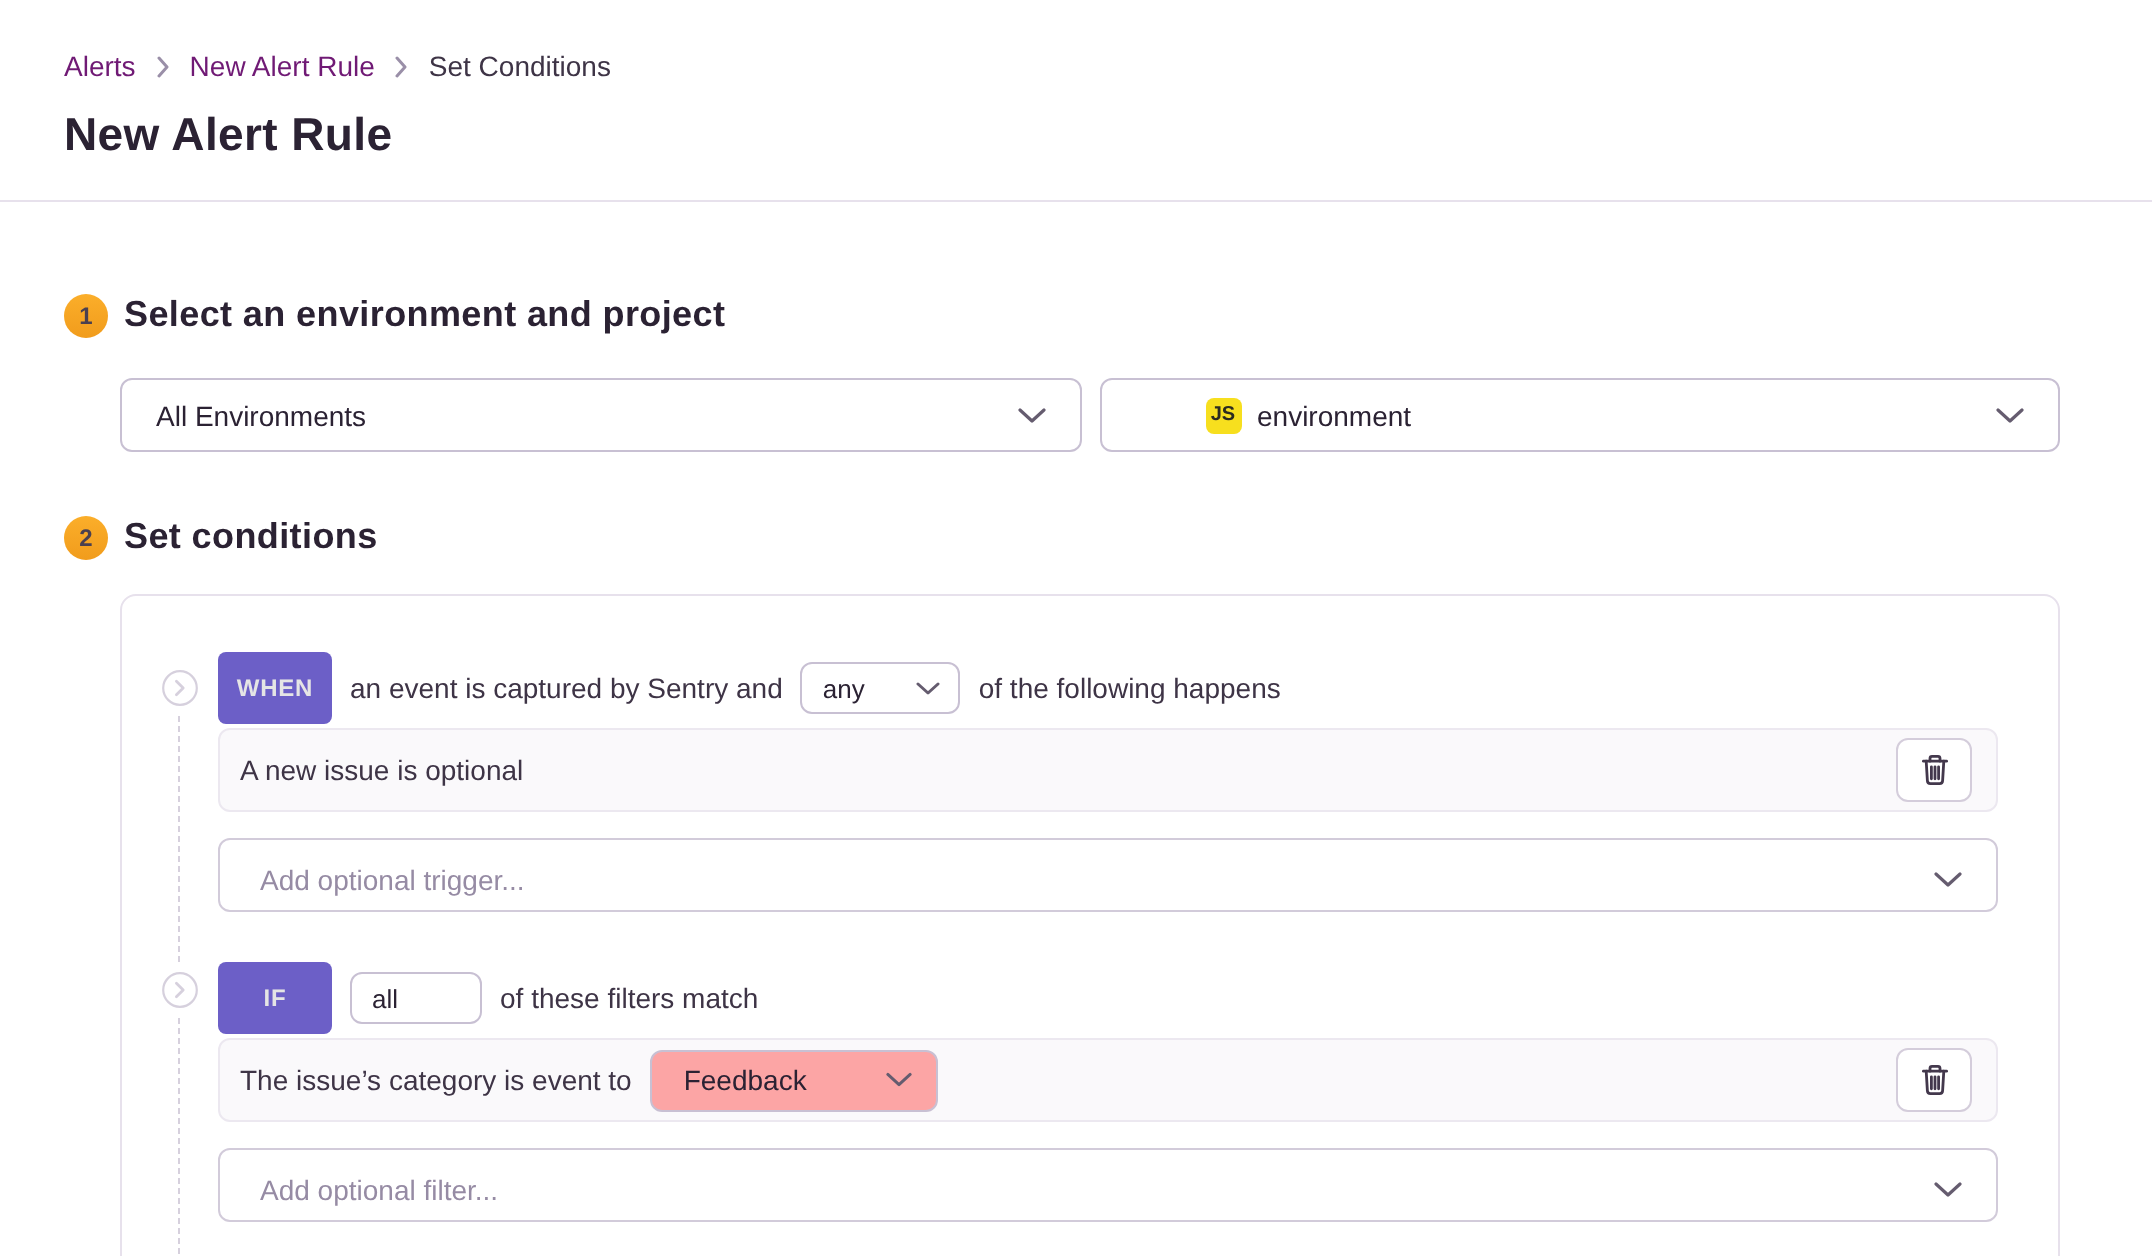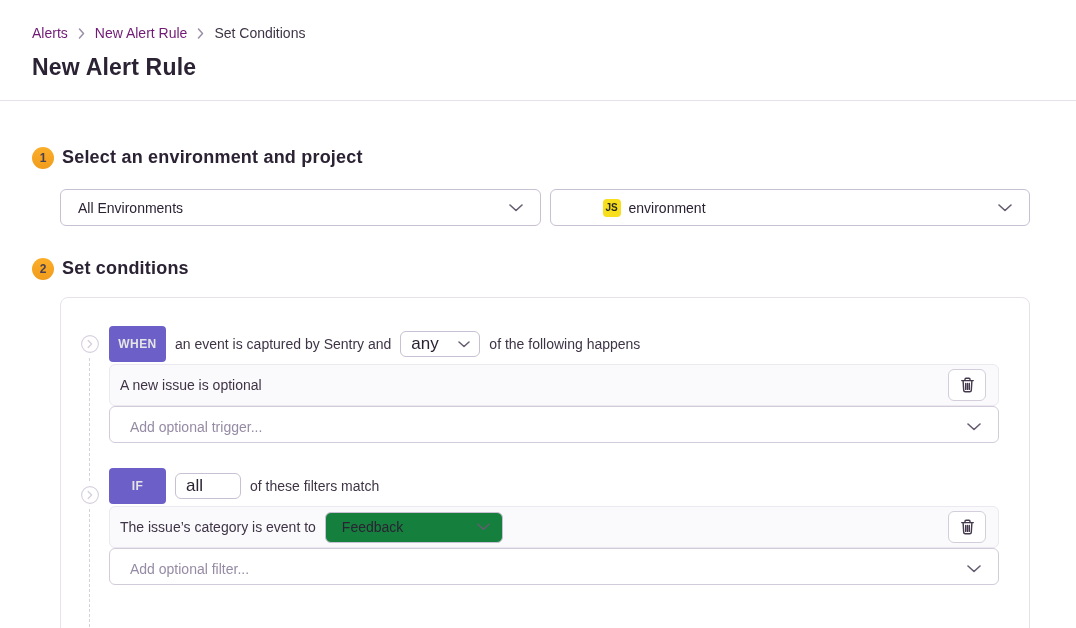--- a/index.html
+++ b/index.html
@@ -61,45 +61,45 @@
   .cond-header { display: flex; align-items: center; gap: 9px; height: 26px; }
   .cond-badge {
     min-width: 57px; height: 36px; border-radius: 4px; background: #6C5FC7;
     color: #e5e5e5; font-size: 12px; font-weight: 700; letter-spacing: .4px;
     display: flex; align-items: center; justify-content: center; padding: 0 8px;
   }
   .cond-text { font-size: 14px; color: #3E3446; }
   .mini-select {
     height: 26px; border: 1px solid #C8C0D3; border-radius: 6px; background: #fff;
     display: flex; align-items: center; justify-content: space-between;
-    padding: 0 9px 0 10px; font-size: 17px; color: #2B2233; cursor: pointer;
+    padding: 0 9px 0 10px; font-size: 13px; color: #2B2233; cursor: pointer;
   }
   .mini-select.w80 { width: 80px; }
   .mini-select.w66 { width: 66px; gap: 40px; }
 
   .cond-row {
     margin-top: 7px; height: 42px; background: #FAF9FB;
     border: 1px solid #ECE8F0; border-radius: 6px;
     display: flex; align-items: center; justify-content: space-between;
     padding: 0 12px 0 10px; font-size: 14px; color: #3E3446;
   }
   .cond-row .row-left { display: flex; align-items: center; }
   .row-select {
-    width: 178px; height: 31px; margin-left: 9px; background: #15803d;
+    width: 144px; height: 31px; margin-left: 9px; background: #fca5a5;
     border: 1px solid #C8C0D3; border-radius: 6px;
     display: flex; align-items: center; justify-content: space-between;
     padding: 0 12px 0 16px; font-size: 14px; color: #2B2233; cursor: pointer;
   }
   .trash-btn {
     width: 38px; height: 32px; background: #fff; border: 1px solid #D4CDDB;
     border-radius: 6px; display: flex; align-items: center; justify-content: center;
     cursor: pointer;
   }
   .add-select {
-    margin-top: 0; height: 37px; background: #fff;
+    margin-top: 13px; height: 37px; background: #fff;
     border: 1px solid #D2CBDA; border-radius: 6px;
     display: flex; align-items: center; justify-content: space-between;
     padding: 4px 17px 0 20px; font-size: 14px; color: #968BA4; cursor: pointer;
   }
   .if-section { margin-top: 30px; }
 </style>
 </head>
 <body>
 
 <div class="header">

